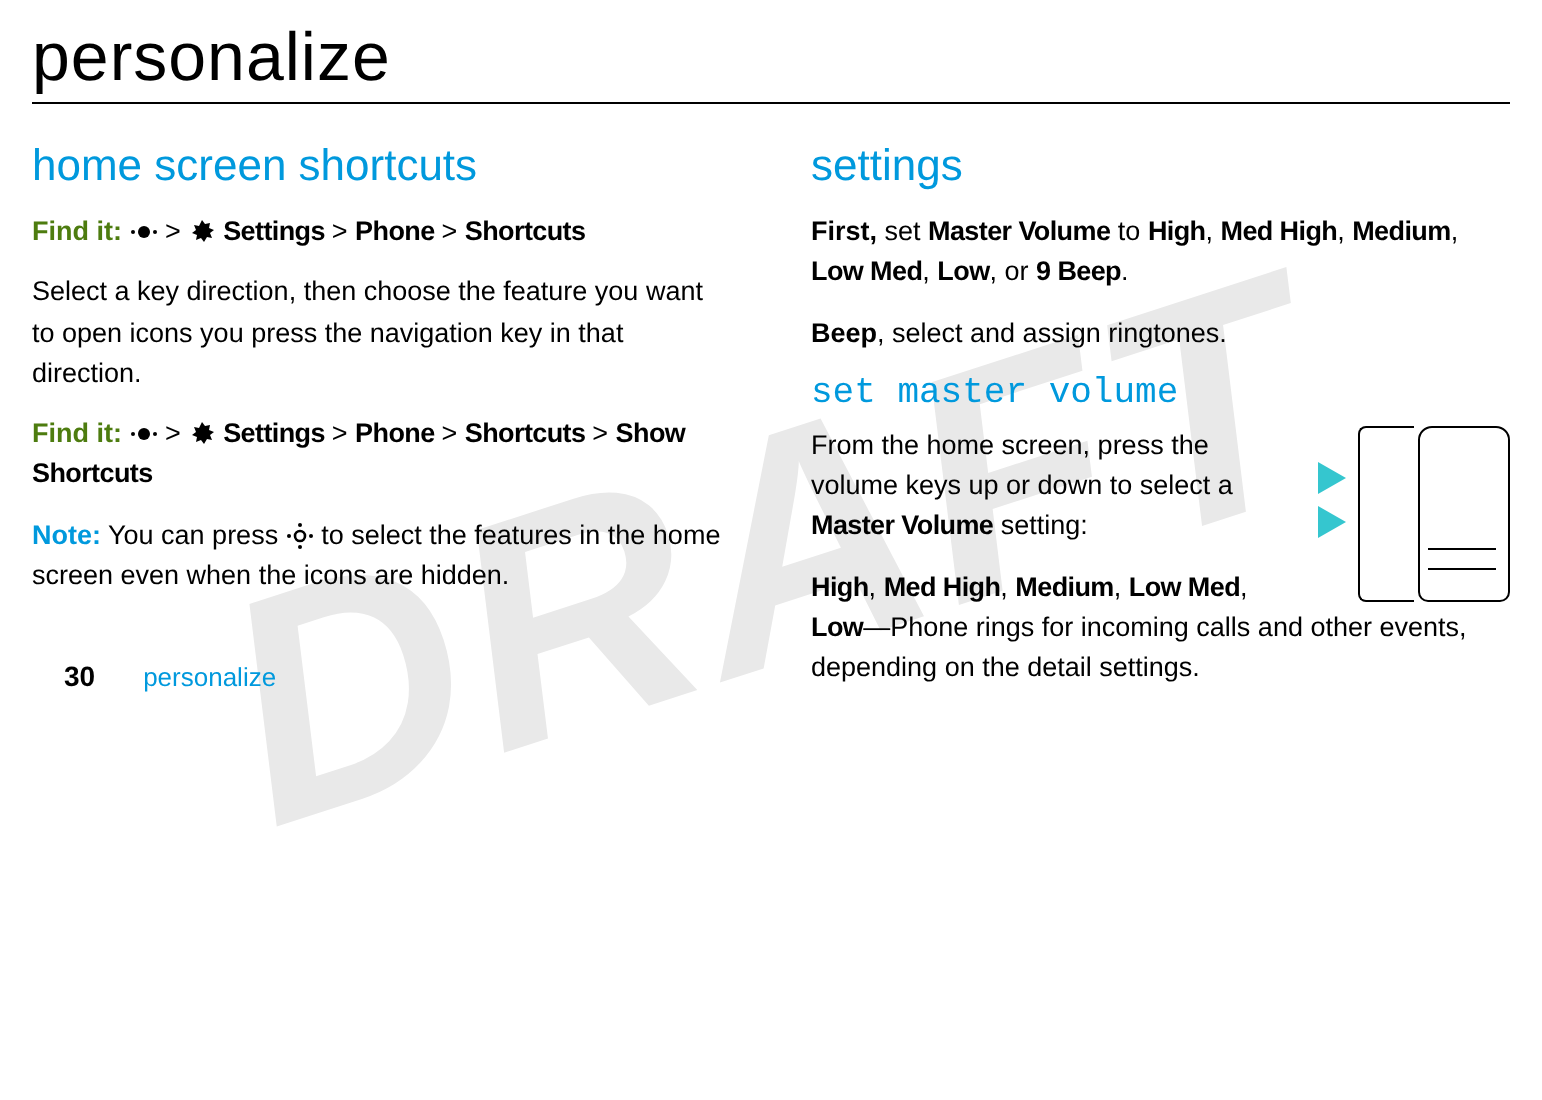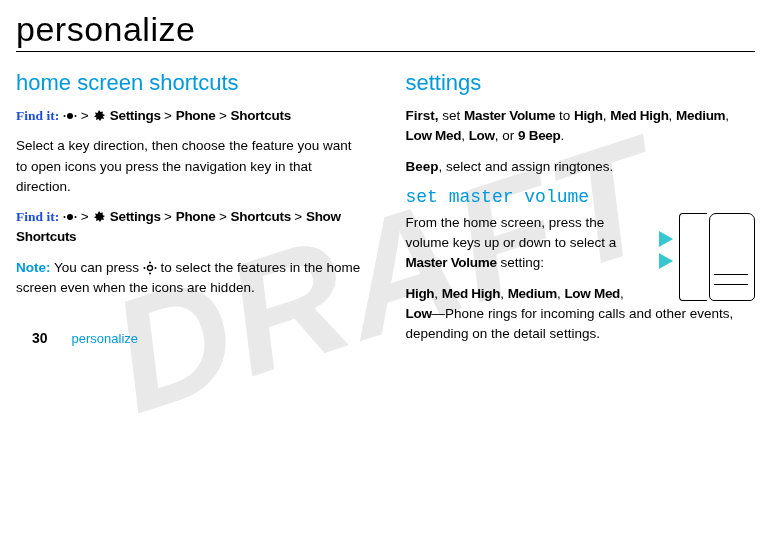--- a/index.html
+++ b/index.html
@@ -55,21 +55,21 @@
       font-weight: normal;
       margin: 8px 0 6px;
       font-family: Liberation Mono, monospace;
     }
     p {
       font-size: 13.5px;
       line-height: 1.5;
       margin-bottom: 10px;
     }
     .b { font-weight: bold; }
-    .findit-label { color: #1d4ed8; font-weight: bold; font-size: 13.5px; font-family: Liberation Serif, serif; }
+    .findit-label { color: #4d7c0f; font-weight: bold; font-size: 13.5px; }
     .note-label { color: #0099dd; font-weight: bold; }
     .cond { font-family: "Arial Narrow", Arial, sans-serif; font-stretch: condensed; font-weight: bold; letter-spacing: -0.3px; text-align: right; }
     .dot-icon { display:inline-block; vertical-align:middle; line-height:0; }
     .dot-icon svg { display:block; }
     .footer {
       position: absolute;
       bottom: 8px;
       left: 16px;
       display: flex;
       align-items: center;

